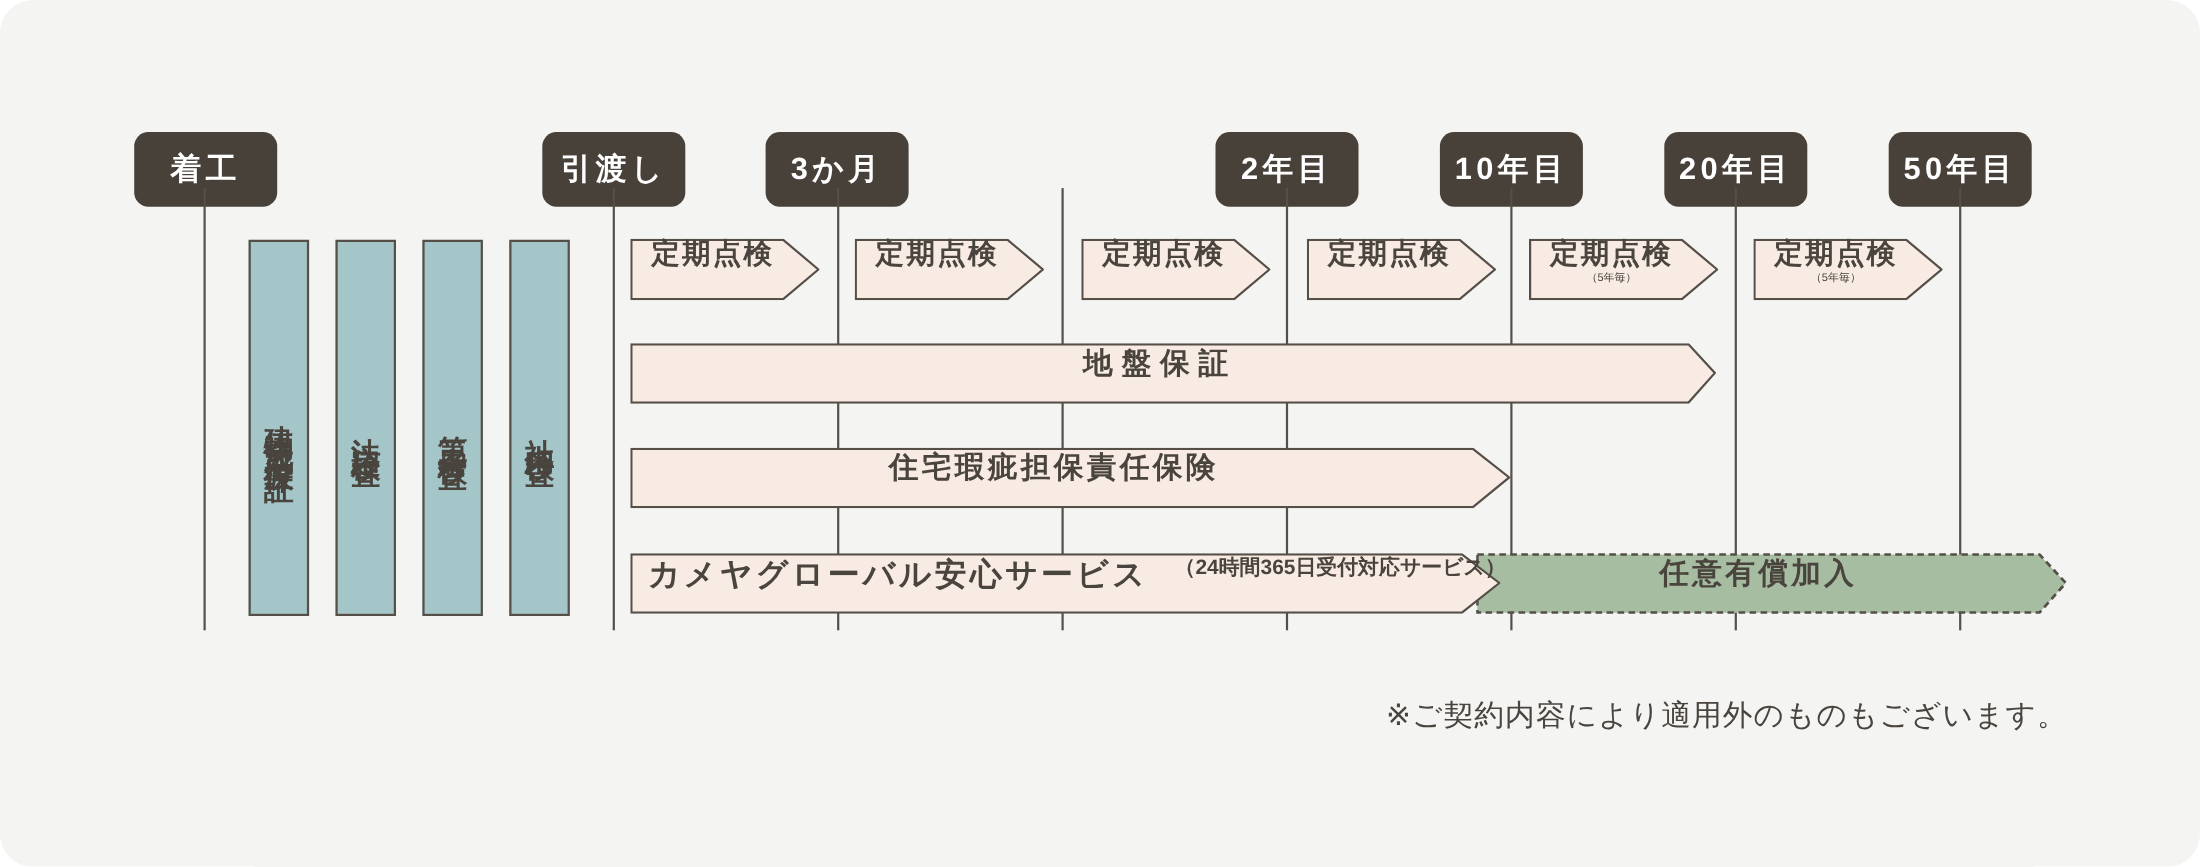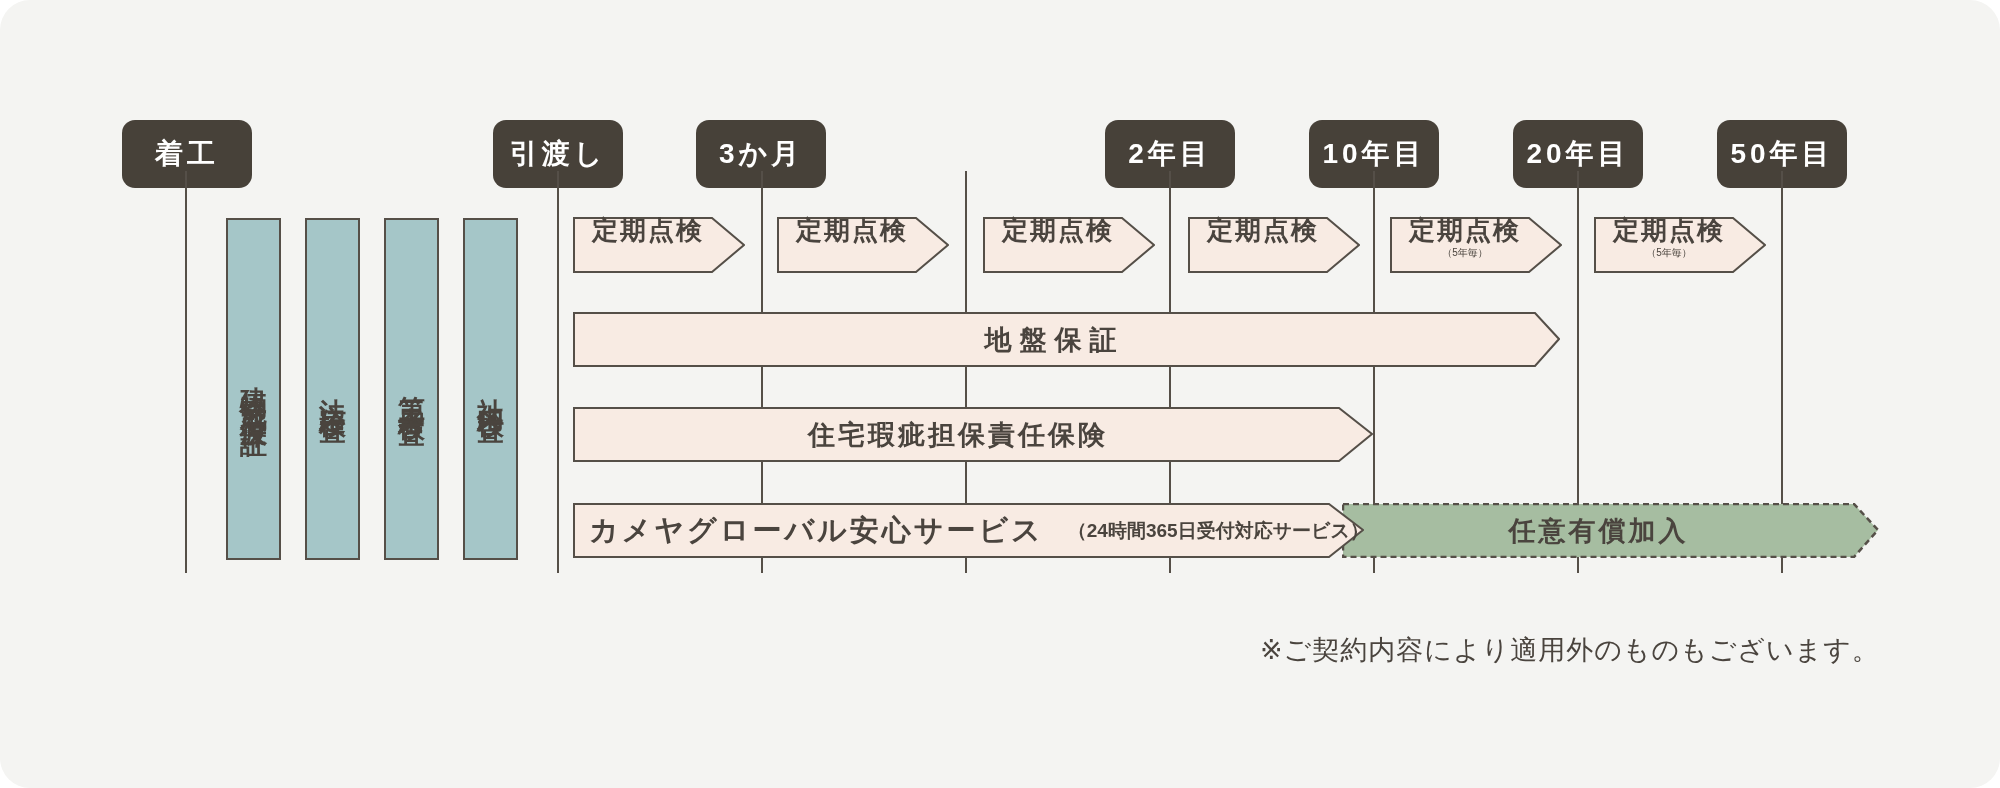--- a/index.html
+++ b/index.html
@@ -39,21 +39,21 @@
   .chip{position:absolute;top:217px;width:172px;height:56px;}
   .chip-content{
     position:relative;height:100%;display:flex;flex-direction:column;
     align-items:center;justify-content:flex-start;padding-right:22px;box-sizing:border-box;
   }
   .chip-label{font-size:26px;font-weight:bold;letter-spacing:2px;line-height:27px;white-space:nowrap;}
   .chip-note{font-size:10px;font-weight:normal;line-height:17px;white-space:nowrap;}
   .chip-note:empty{display:none;}
   .hbar{position:absolute;height:55px;}
   .hbar-content{
-    position:relative;height:100%;display:flex;align-items:center;justify-content:center;
+    position:relative;height:100%;display:flex;justify-content:center;
     box-sizing:border-box;
   }
   .hbar-label{font-size:27px;font-weight:bold;letter-spacing:8px;white-space:nowrap;}
   .kameya .hbar-content{justify-content:flex-start;padding-left:16px;padding-right:40px;}
   .kameya-main{font-size:29px;font-weight:bold;letter-spacing:3px;white-space:nowrap;}
   .kameya-sub{font-size:19px;font-weight:bold;letter-spacing:0;margin-left:24px;white-space:nowrap;}
   .paid{z-index:1;}
   .kameya{z-index:2;}
   .footnote{
     position:absolute;top:632px;left:1260px;font-size:27px;letter-spacing:1px;

